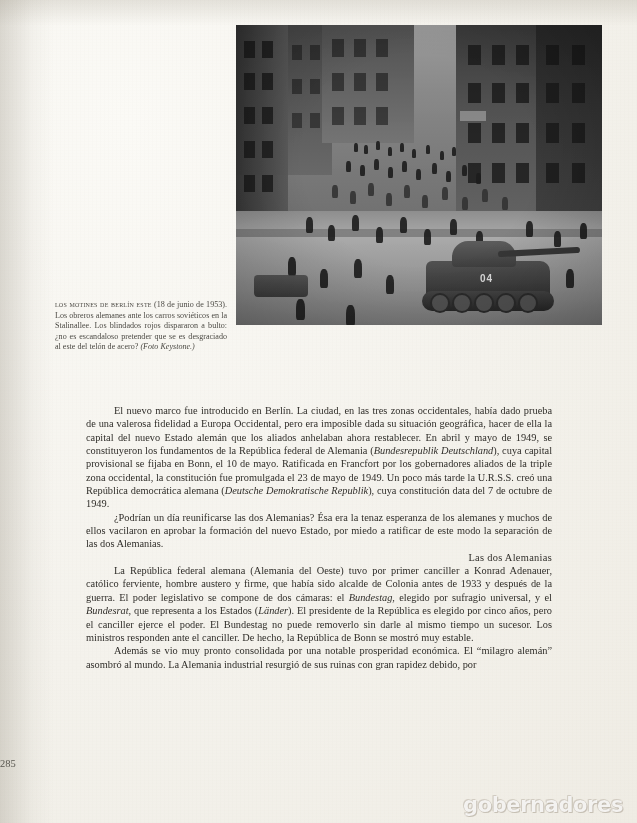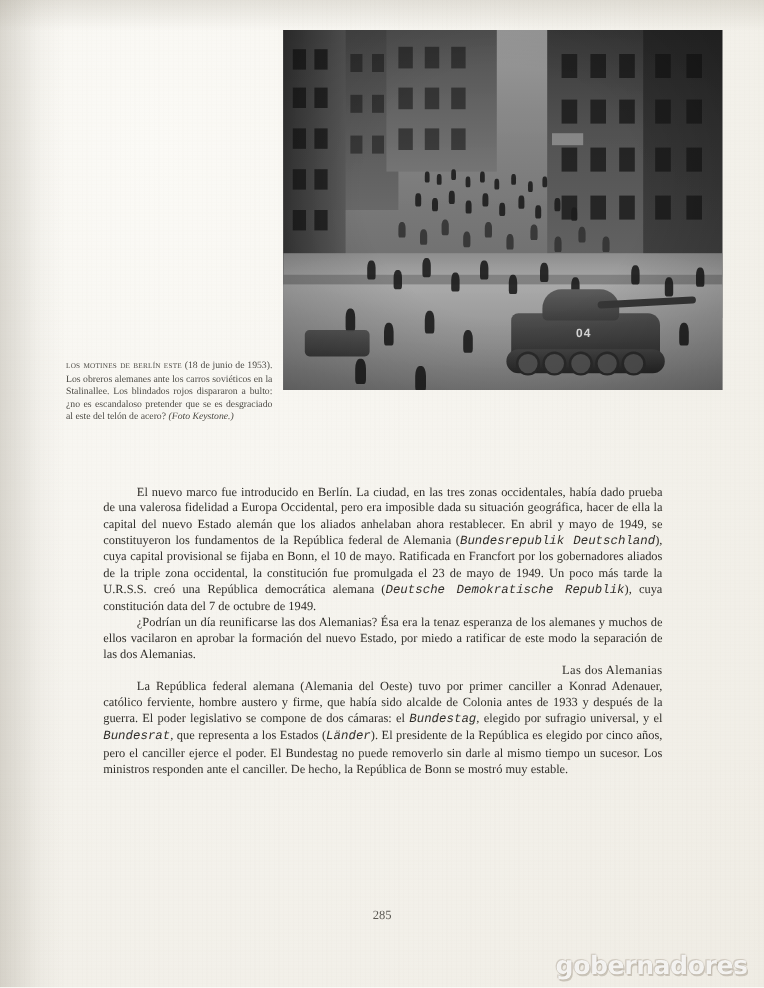--- a/index.html
+++ b/index.html
@@ -204,37 +204,37 @@
     font-size: 10.35px;
     line-height: 13.35px;
     color: #302e2a;
     text-align: justify;
     text-justify: inter-word;
   }
   .body-col p {
     margin: 0;
     text-indent: 28px;
   }
-  .body-col i, .body-col em { font-style: italic; font-family: Liberation Mono, monospace; }
+  .body-col i, .body-col em { font-style: italic; }
 
   .subhead {
     margin: 11px 0 10px 0;
     text-align: right;
     font-size: 10.4px;
     letter-spacing: .3px;
     text-indent: 0;
   }
 
   
   .folio {
     position: absolute;
     left: 0;
     top: 758px;
     width: 637px;
-    text-align: center;
+    text-align: left;
     font-family: "Liberation Serif", "DejaVu Serif", serif;
     font-size: 10.5px;
     color: #403e38;
     opacity: .85;
   }
 
   
   .watermark {
     position: absolute;
     right: 14px;
@@ -400,19 +400,20 @@
   <div class="body-col">
 
     <p><span>El nuevo marco fue introducido en Berlín. La ciudad, en las tres zonas occidentales, había dado prueba de una valerosa fidelidad a Europa Occidental, pero era imposible dada su situación geográfica, hacer de ella la capital del nuevo Estado alemán que los aliados anhelaban ahora restablecer. En abril y mayo de 1949, se constituyeron los fundamentos de la República federal de Alemania (</span><i>Bundesrepublik Deutschland</i><span>), cuya capital provisional se fijaba en Bonn, el 10 de mayo. Ratificada en Francfort por los gobernadores aliados de la triple zona occidental, la constitución fue promulgada el 23 de mayo de 1949. Un poco más tarde la U.R.S.S. creó una República democrática alemana (</span><i>Deutsche Demokratische Republik</i><span>), cuya constitución data del 7 de octubre de 1949.</span></p>
 
     <p><span>¿Podrían un día reunificarse las dos Alemanias? Ésa era la tenaz esperanza de los alemanes y muchos de ellos vacilaron en aprobar la formación del nuevo Estado, por miedo a ratificar de este modo la separación de las dos Alemanias.</span></p>
 
     <p class="subhead">Las dos Alemanias</p>
 
     <p><span>La República federal alemana (Alemania del Oeste) tuvo por primer canciller a Konrad Adenauer, católico ferviente, hombre austero y firme, que había sido alcalde de Colonia antes de 1933 y después de la guerra. El poder legislativo se compone de dos cámaras: el </span><i>Bundestag</i><span>, elegido por sufragio universal, y el </span><i>Bundesrat</i><span>, que representa a los Estados (</span><i>Länder</i><span>). El presidente de la República es elegido por cinco años, pero el canciller ejerce el poder. El Bundestag no puede removerlo sin darle al mismo tiempo un sucesor. Los ministros responden ante el canciller. De hecho, la República de Bonn se mostró muy estable.</span></p>
 
+    <p><span>Además se vio muy pronto consolidada por una notable prosperidad económica. El “milagro alemán” asombró al mundo. La Alemania industrial resurgió de sus ruinas con gran rapidez debido, por</span></p>
   </div>
 
   <div class="folio">285</div>
 
   <div class="watermark"><span class="wm-glyph">gobernadores</span></div>
 
 </div>
 
 </body></html>

